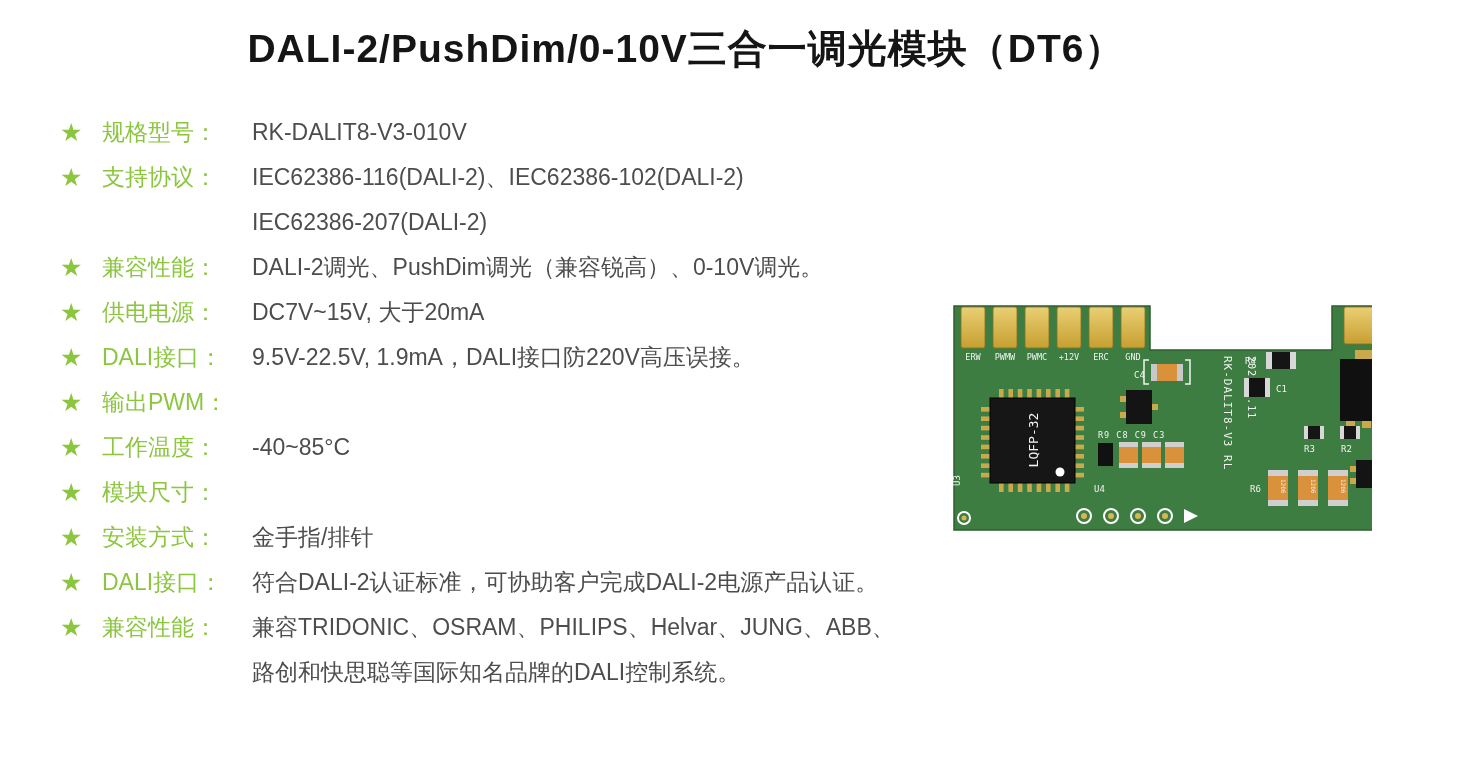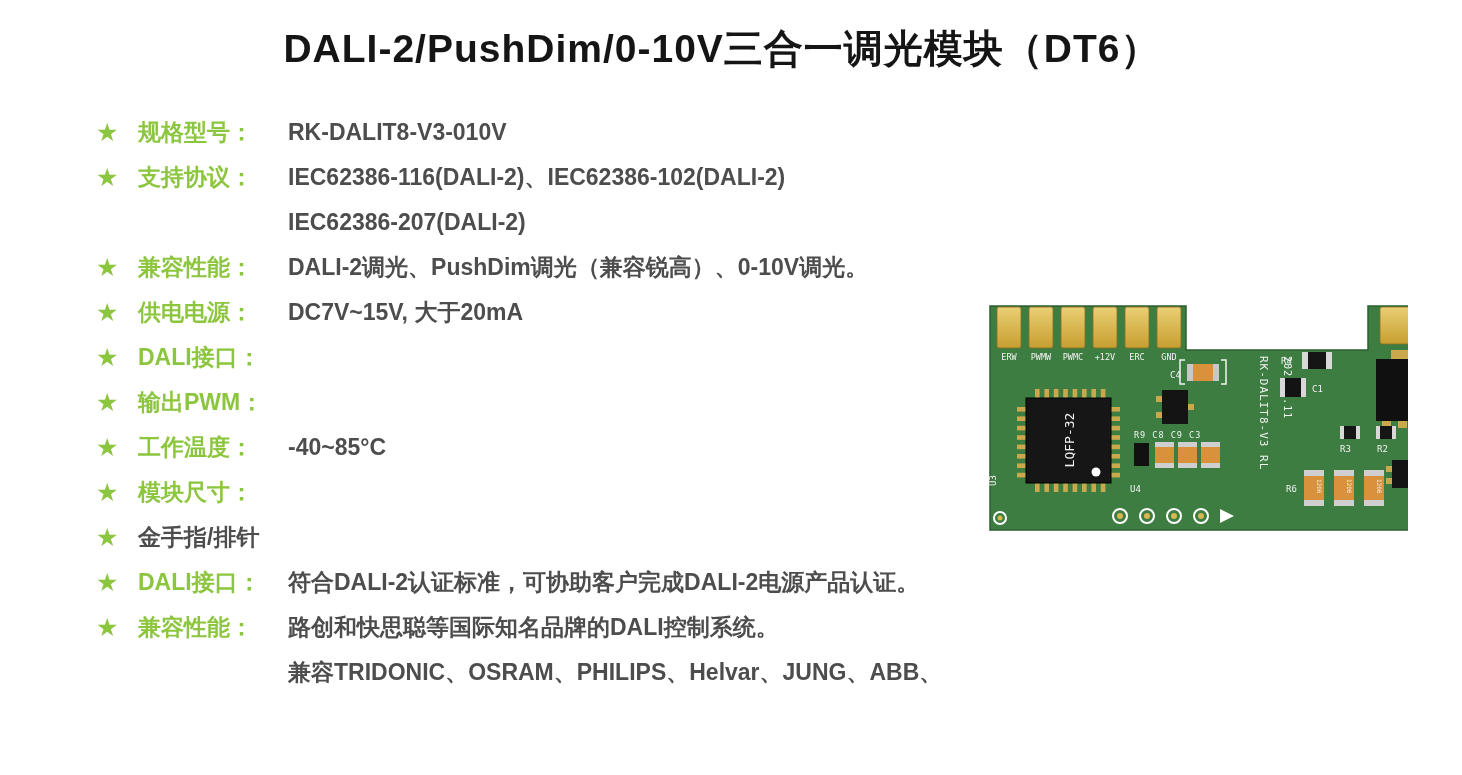--- a/index.html
+++ b/index.html
@@ -1,37 +1,37 @@
 <!DOCTYPE html>
 <html><head>
 <meta charset="utf-8">
 <style>
   * { margin:0; padding:0; box-sizing:border-box; }
   html,body { background:#ffffff; }
   body { font-family:"Liberation Sans","DejaVu Sans",sans-serif; }
-  .page { position:relative; width:1372px; height:775px; background:#ffffff; overflow:hidden;margin-left:36px; }
+  .page { position:relative; width:1372px; height:775px; background:#ffffff; overflow:hidden; }
 
   .title {
     position:absolute; top:22px; left:0; width:100%;
     text-align:center; font-size:39px; font-weight:bold; color:#151515;
     letter-spacing:1px;
   }
 
   .specs { position:absolute; left:58px; top:110px; width:885px; }
   .spec-row { display:flex; align-items:flex-start; }
   .star {
     width:44px; flex:0 0 44px; color:#8CC63F; font-size:25px; line-height:45px;
     padding-left:2px;
   }
   .spec-label {
-    width:150px; flex:0 0 150px; color:#8CC63F; font-weight:bold;
+    width:150px; flex:0 0 150px; color:#8CC63F; font-weight:normal;
     font-size:23px; line-height:45px; white-space:nowrap;
   }
   .spec-value { flex:1; color:#4d4d4d; font-size:23px; line-height:45px; }
-  .spec-value div { white-space:nowrap;font-weight:bold; }
+  .spec-value div { white-space:nowrap; }
 
   .pcb-wrap { position:absolute; left:948px; top:302px; width:474px; height:233px; }
   .pcb-wrap svg { display:block; }
   .silk { font-family:"DejaVu Sans Mono","Liberation Mono",monospace; fill:#f2f2f2; }
 </style>
 </head>
 <body>
 
 <div class="page">
 
@@ -68,20 +68,23 @@
       <span class="star">★</span>
       <span class="spec-label">供电电源：</span>
       <div class="spec-value">
         <div>DC7V~15V, 大于20mA</div>
       </div>
     </div>
 
     <div class="spec-row">
       <span class="star">★</span>
       <span class="spec-label">DALI接口：</span>
+      <div class="spec-value">
+        <div>9.5V-22.5V, 1.9mA，DALI接口防220V高压误接。</div>
+      </div>
     </div>
 
     <div class="spec-row">
       <span class="star">★</span>
       <span class="spec-label">输出PWM：</span>
       <div class="spec-value">
       </div>
     </div>
 
     <div class="spec-row">
@@ -92,39 +95,40 @@
       </div>
     </div>
 
     <div class="spec-row">
       <span class="star">★</span>
       <span class="spec-label">模块尺寸：</span>
     </div>
 
     <div class="spec-row">
       <span class="star">★</span>
+      <span class="spec-label">安装方式：</span>
       <div class="spec-value">
         <div>金手指/排针</div>
       </div>
     </div>
 
     <div class="spec-row">
       <span class="star">★</span>
       <span class="spec-label">DALI接口：</span>
       <div class="spec-value">
         <div>符合DALI-2认证标准，可协助客户完成DALI-2电源产品认证。</div>
       </div>
     </div>
 
     <div class="spec-row">
       <span class="star">★</span>
       <span class="spec-label">兼容性能：</span>
       <div class="spec-value">
+        <div>兼容TRIDONIC、OSRAM、PHILIPS、Helvar、JUNG、ABB、</div>
         <div>路创和快思聪等国际知名品牌的DALI控制系统。</div>
-        <div>兼容TRIDONIC、OSRAM、PHILIPS、Helvar、JUNG、ABB、</div>
       </div>
     </div>
 
   </div>
 
   <div class="pcb-wrap">
     <svg viewBox="0 0 474 233" width="474" height="233">
       <defs>
         <linearGradient id="gold" x1="0" y1="0" x2="0" y2="1">
           <stop offset="0" stop-color="#e9cf74"></stop>

